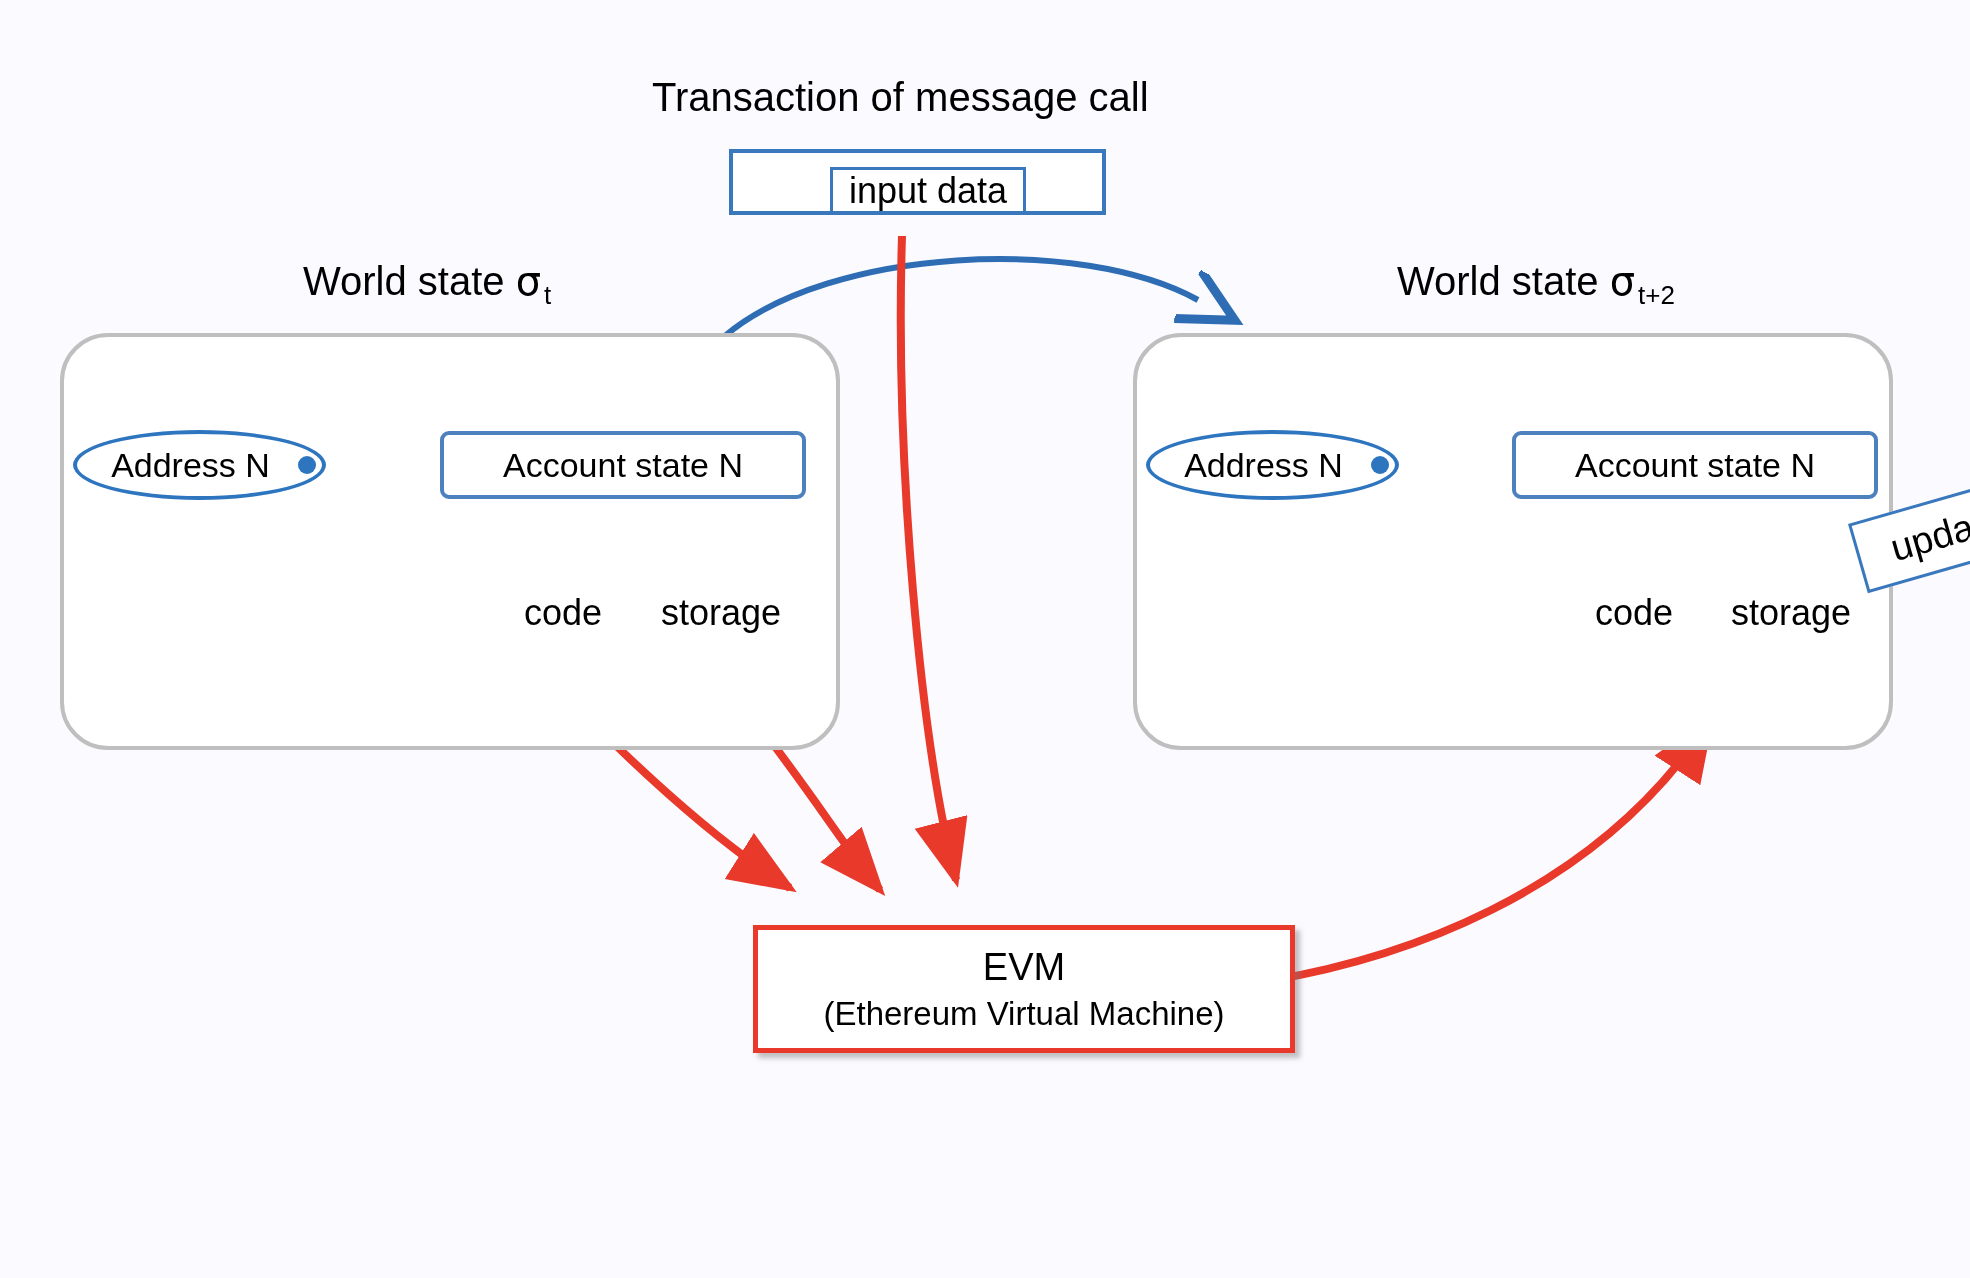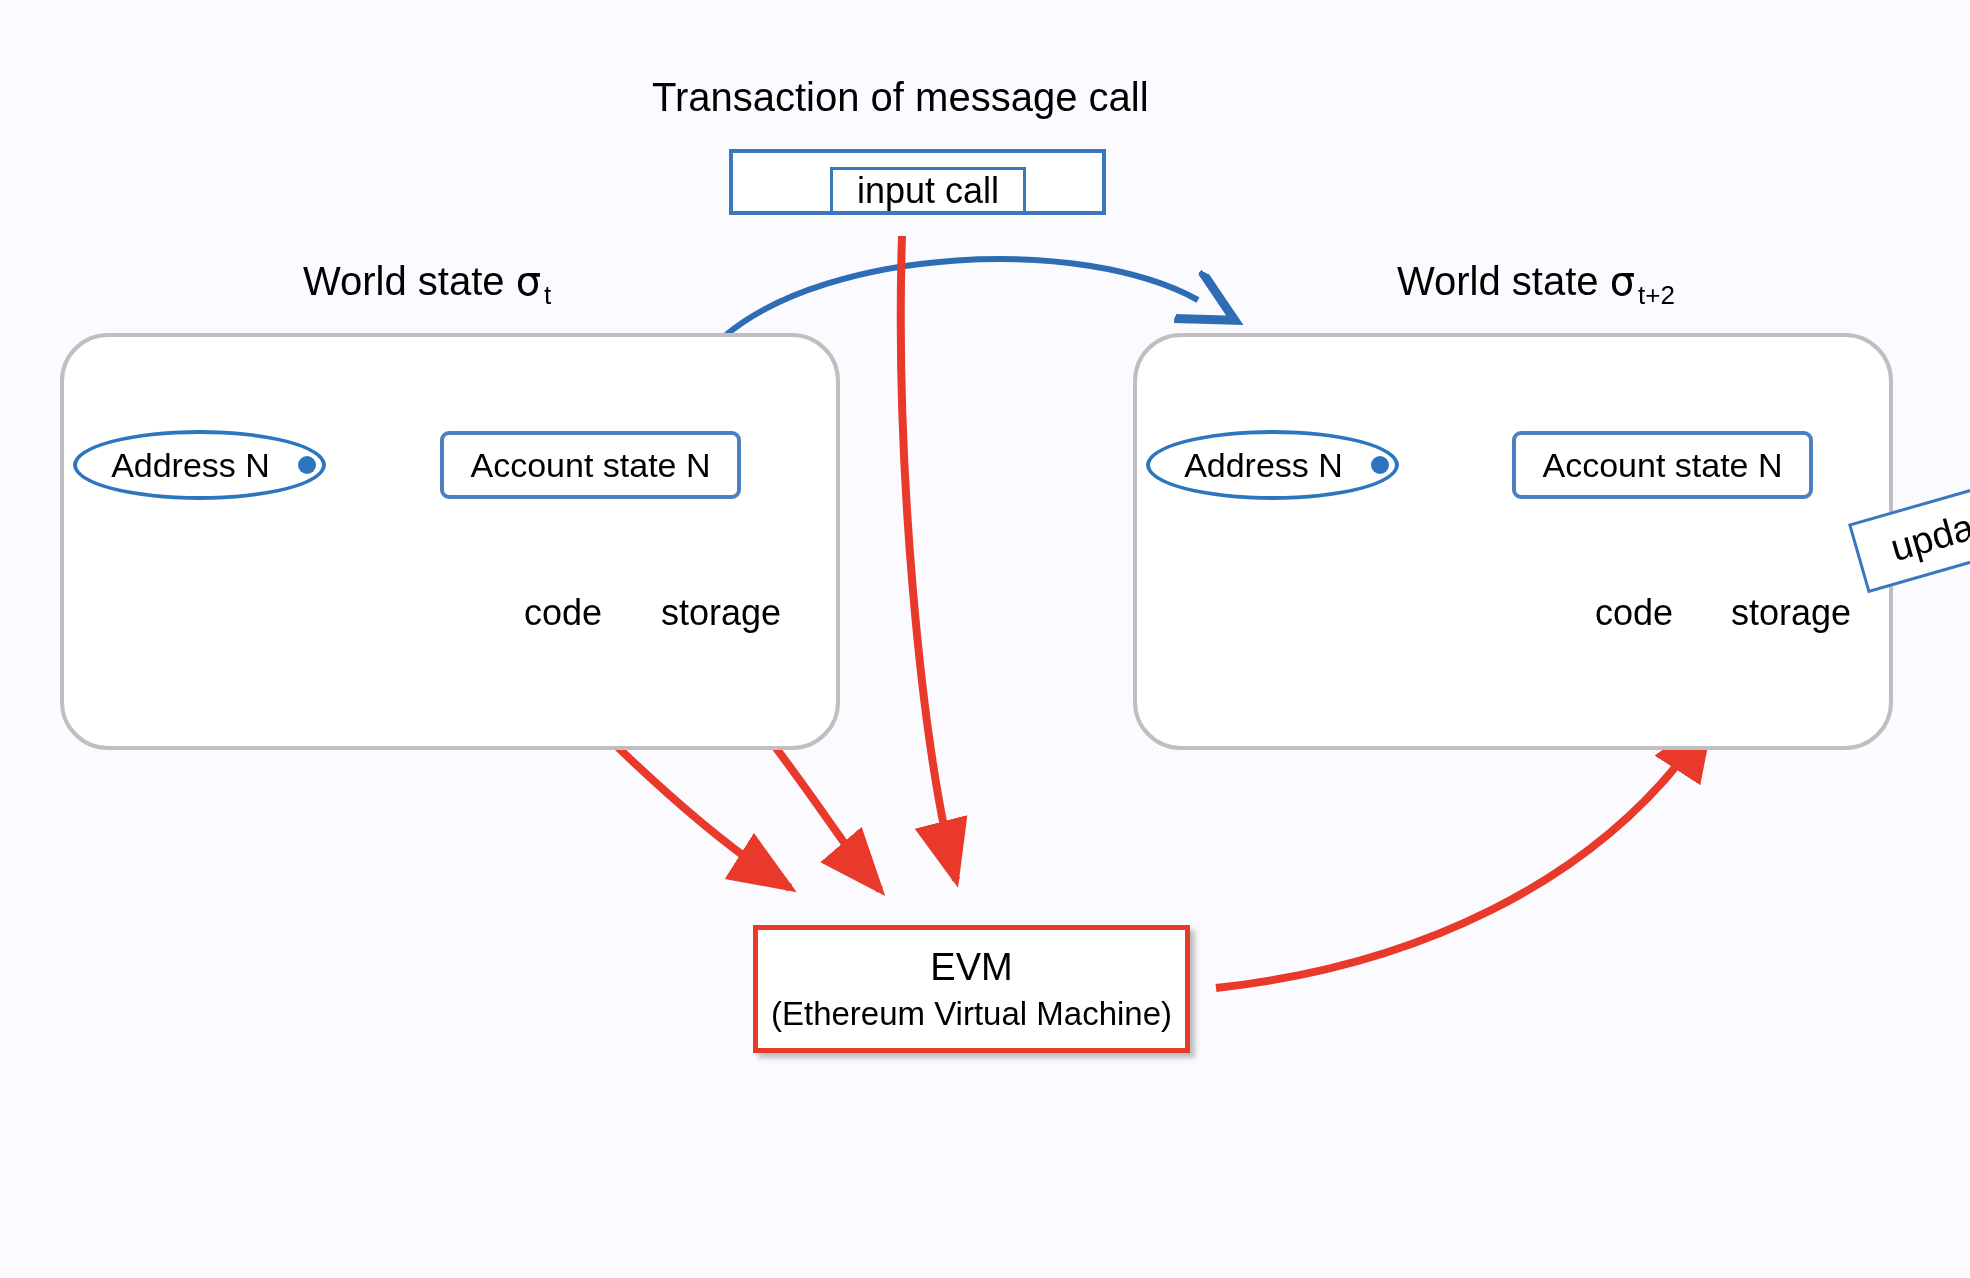--- a/index.html
+++ b/index.html
@@ -115,21 +115,21 @@
     height: 18px;
     border-radius: 50%;
     background: #2E75C0;
   }
   #addr-dot-left  { left: 298px;  top: 456px; }
   #addr-dot-right { left: 1371px; top: 456px; }
 
   
   .acct-box {
     position: absolute;
-    width: 301px;
+    width: 366px;
     height: 68px;
     border: 4px solid #4C81BE;
     border-radius: 9px;
     background: #ffffff;
     box-sizing: border-box;
     display: flex;
     align-items: center;
     justify-content: center;
     font-size: 34px;
   }
@@ -144,21 +144,21 @@
   #lbl-code-left     { left: 524px;  top: 595px; }
   #lbl-storage-left  { left: 661px;  top: 595px; }
   #lbl-code-right    { left: 1595px; top: 595px; }
   #lbl-storage-right { left: 1731px; top: 595px; }
 
   
   #evm-box {
     position: absolute;
     left: 753px;
     top: 925px;
-    width: 437px;
+    width: 542px;
     height: 128px;
     border: 5px solid #E8392A;
     background: #ffffff;
     box-sizing: border-box;
     box-shadow: 5px 5px 5px rgba(120,120,120,0.45);
     display: flex;
     flex-direction: column;
     align-items: center;
     justify-content: center;
   }
@@ -245,21 +245,21 @@
     <path d="M 753,718 C 810,790 850,855 880,890" fill="none" stroke="#E8392A" stroke-width="8" marker-end="url(#arrow-red)"></path>
     <path d="M 902,236 C 895,460 920,740 956,880" fill="none" stroke="#E8392A" stroke-width="8" marker-end="url(#arrow-red)"></path>
 
     <path d="M 1216,988 C 1400,968 1600,890 1710,720" fill="none" stroke="#E8392A" stroke-width="8" marker-end="url(#arrow-red)"></path>
   </svg>
 
   <div class="txt" id="tx-title">Transaction of message call</div>
 
   <div id="tx-box"></div>
   <div id="input-data-box">
-    <span>input call</span>
+    <span>input data</span>
   </div>
 
   <div class="txt" id="ws-left">
     <span>World state</span><span>&nbsp;</span><span class="sigma">σ</span><span class="sub">t</span>
   </div>
   <div class="txt" id="ws-right">
     <span>World state</span><span>&nbsp;</span><span class="sigma">σ</span><span class="sub">t+2</span>
   </div>
 
   <div class="ws-box" id="ws-box-left"></div>

